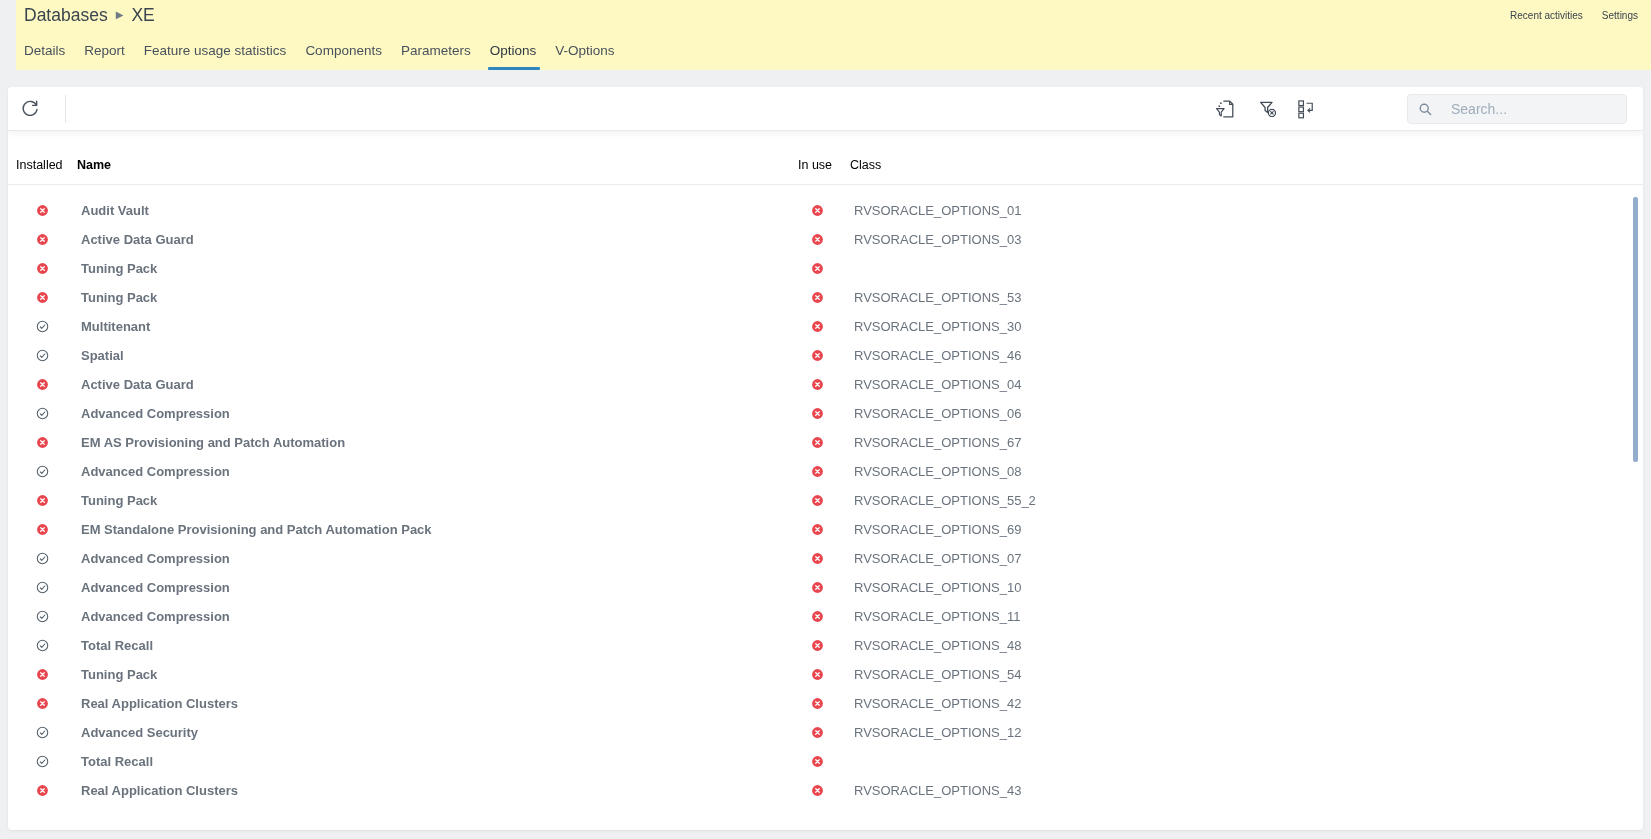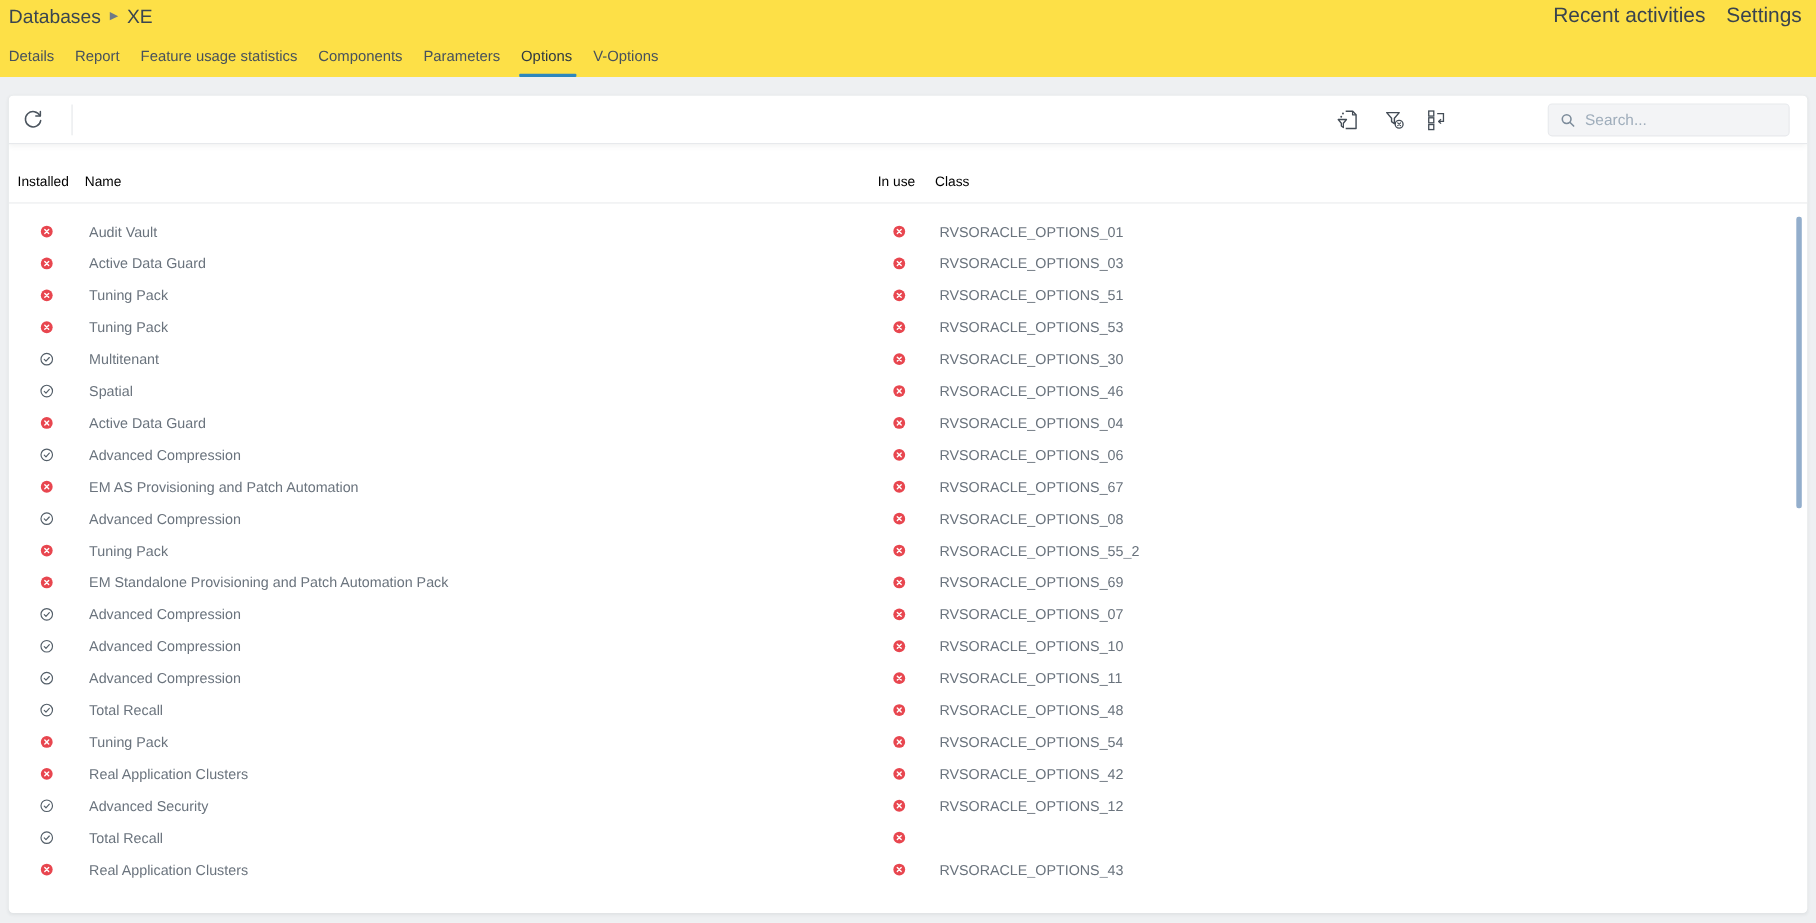--- a/index.html
+++ b/index.html
@@ -1,24 +1,24 @@
 <!DOCTYPE html>
 <html style="--accent: #2d87be; --red: #e8464f; --check: #545f69; --scroll: #93aecc;"><head>
 <meta charset="utf-8">
 <style>
   * { margin:0; padding:0; box-sizing:border-box; }
   html,body { width:1651px; height:839px; }
   body { font-family:"Liberation Sans", sans-serif; background:#eef0f2; overflow:hidden; }
   .page { position:relative; width:1651px; height:839px; }
 
   
-  .header-band { position:absolute; top:0; left:0; right:0; height:70px; background:#fde047; }
+  .header-band { position:absolute; top:0; left:16px; right:0; height:70px; background:#fef9c3; }
   .breadcrumb { position:absolute; top:0; left:8px; height:30px; display:flex; align-items:center; color:#3a4550; font-size:17.5px; }
   .breadcrumb .sep { font-size:10px; color:#6e7a86; margin:0 8px; transform:translateY(-1px); }
-  .header-links { position:absolute; top:0; right:13px; height:30px; display:flex; align-items:center; gap:19px; font-size:19px; color:#39434e; }
+  .header-links { position:absolute; top:0; right:13px; height:30px; display:flex; align-items:center; gap:19px; font-size:10px; color:#39434e; }
   .header-links span { cursor:pointer; }
 
   
   .tab-bar { position:absolute; top:38px; left:8px; display:flex;align-items:flex-end; }
   .tab { position:relative; font-size:13.5px; color:#47515c; padding:5px 0 12px 0; margin-right:19px; cursor:pointer; white-space:nowrap; }
   .tab.active { color:#2e3842; }
   .tab.active::after { content:""; position:absolute; left:-2px; right:-4px; bottom:0; height:3px; background:var(--accent,#2d87be); border-radius:1px; }
 
   
   .panel { position:absolute; left:8px; top:87px; width:1635px; height:743px; background:#ffffff; border-radius:4px; box-shadow:0 1px 3px rgba(40,50,60,.07); overflow:hidden; }
@@ -27,33 +27,33 @@
   .grid-toolbar { position:absolute; top:0; left:0; right:0; height:44px; background:#fff; border-bottom:1px solid #e7e9ec; box-shadow:0 3px 5px rgba(70,80,90,.07); z-index:3; }
   .icon-btn { position:absolute; top:7px; width:30px; height:30px; display:flex; align-items:center; justify-content:center; border-radius:3px; color:#434c56; cursor:pointer; }
   .icon-btn svg { width:22px; height:22px; }
   .btn-refresh { left:7px; color:#4b545e; }
   .tb-divider { position:absolute; left:57px; top:8px; width:1px; height:28px; background:#e4e7ea; }
   .btn-filter-builder { left:1202px; }
   .btn-clear-filter  { left:1245px; }
   .btn-column-chooser{ left:1283px; }
   .search-box { position:absolute; left:1399px; top:7px; width:220px; height:30px; background:#f3f4f6; border:1px solid #e7e9ec; border-radius:4px; }
   .search-box svg { position:absolute; left:9px; top:6px; width:17px; height:17px; color:#7d8c9b; }
-  .search-box input { position:absolute; left:33px; top:1px; width:180px; height:26px; border:none; outline:none; background:transparent; font-family:"Liberation Sans",sans-serif; font-size:14px; color:#45505b; }
+  .search-box input { position:absolute; left:43px; top:1px; width:180px; height:26px; border:none; outline:none; background:transparent; font-family:"Liberation Sans",sans-serif; font-size:14px; color:#45505b; }
   .search-box input::placeholder { color:#9fadbb; }
 
   
   .grid-header { position:absolute; top:44px; left:0; right:0; height:54px; display:flex; align-items:center; padding:14px 0 0 8px; border-bottom:1px solid #e9ebed; background:#fff; font-size:12.5px; color:#000000; z-index:2; }
   .grid-header .h { cursor:pointer; }
 
   
   .grid-body { position:absolute; top:98px; bottom:0; left:0; right:0; overflow:hidden; padding-top:11px; }
   .grid-row { display:flex; align-items:center; height:29px; padding-left:12px; font-size:13px; color:#6a737d; cursor:pointer; }
 
   .c-installed,.h-installed { width:61px; flex:0 0 61px; }
-  .c-name,.h-name           { width:721px; flex:0 0 721px; overflow:hidden; white-space:nowrap; }
+  .c-name,.h-name           { width:721px; flex:0 0 721px; overflow:hidden; white-space:nowrap;font-weight:bold; }
   .c-inuse,.h-inuse         { width:52px; flex:0 0 52px; }
   .c-class,.h-class         { flex:1 1 auto; overflow:hidden; white-space:nowrap; }
   .c-installed .st-icon { margin-left:14px; }
   .c-inuse .st-icon     { margin-left:7px; }
   .st-icon { width:17px; height:17px; display:block; }
   .st-icon.yes { color:var(--check,#545f69); }
   .st-icon.no  { color:var(--red,#e8464f); }
 
   
   .vscroll-thumb { position:absolute; right:5px; top:110px; width:5px; height:265px; background:var(--scroll,#93aecc); border-radius:2px; cursor:pointer; z-index:4; }
@@ -177,21 +177,20 @@
               <path d="M9.5 9.5l5 5M14.5 9.5l-5 5" stroke="#ffffff" stroke-width="1.8" stroke-linecap="round"></path>
             </svg>
           </div>
           <div class="c c-name">Tuning Pack</div>
           <div class="c c-inuse">
             <svg class="st-icon no" viewBox="0 0 24 24">
               <circle cx="12" cy="12" r="7.6" fill="currentColor"></circle>
               <path d="M9.5 9.5l5 5M14.5 9.5l-5 5" stroke="#ffffff" stroke-width="1.8" stroke-linecap="round"></path>
             </svg>
           </div>
-          <div class="c c-class">RVSORACLE_OPTIONS_51</div>
         </div>
         <div class="grid-row">
           <div class="c c-installed">
             <svg class="st-icon no" viewBox="0 0 24 24">
               <circle cx="12" cy="12" r="7.6" fill="currentColor"></circle>
               <path d="M9.5 9.5l5 5M14.5 9.5l-5 5" stroke="#ffffff" stroke-width="1.8" stroke-linecap="round"></path>
             </svg>
           </div>
           <div class="c c-name">Tuning Pack</div>
           <div class="c c-inuse">

